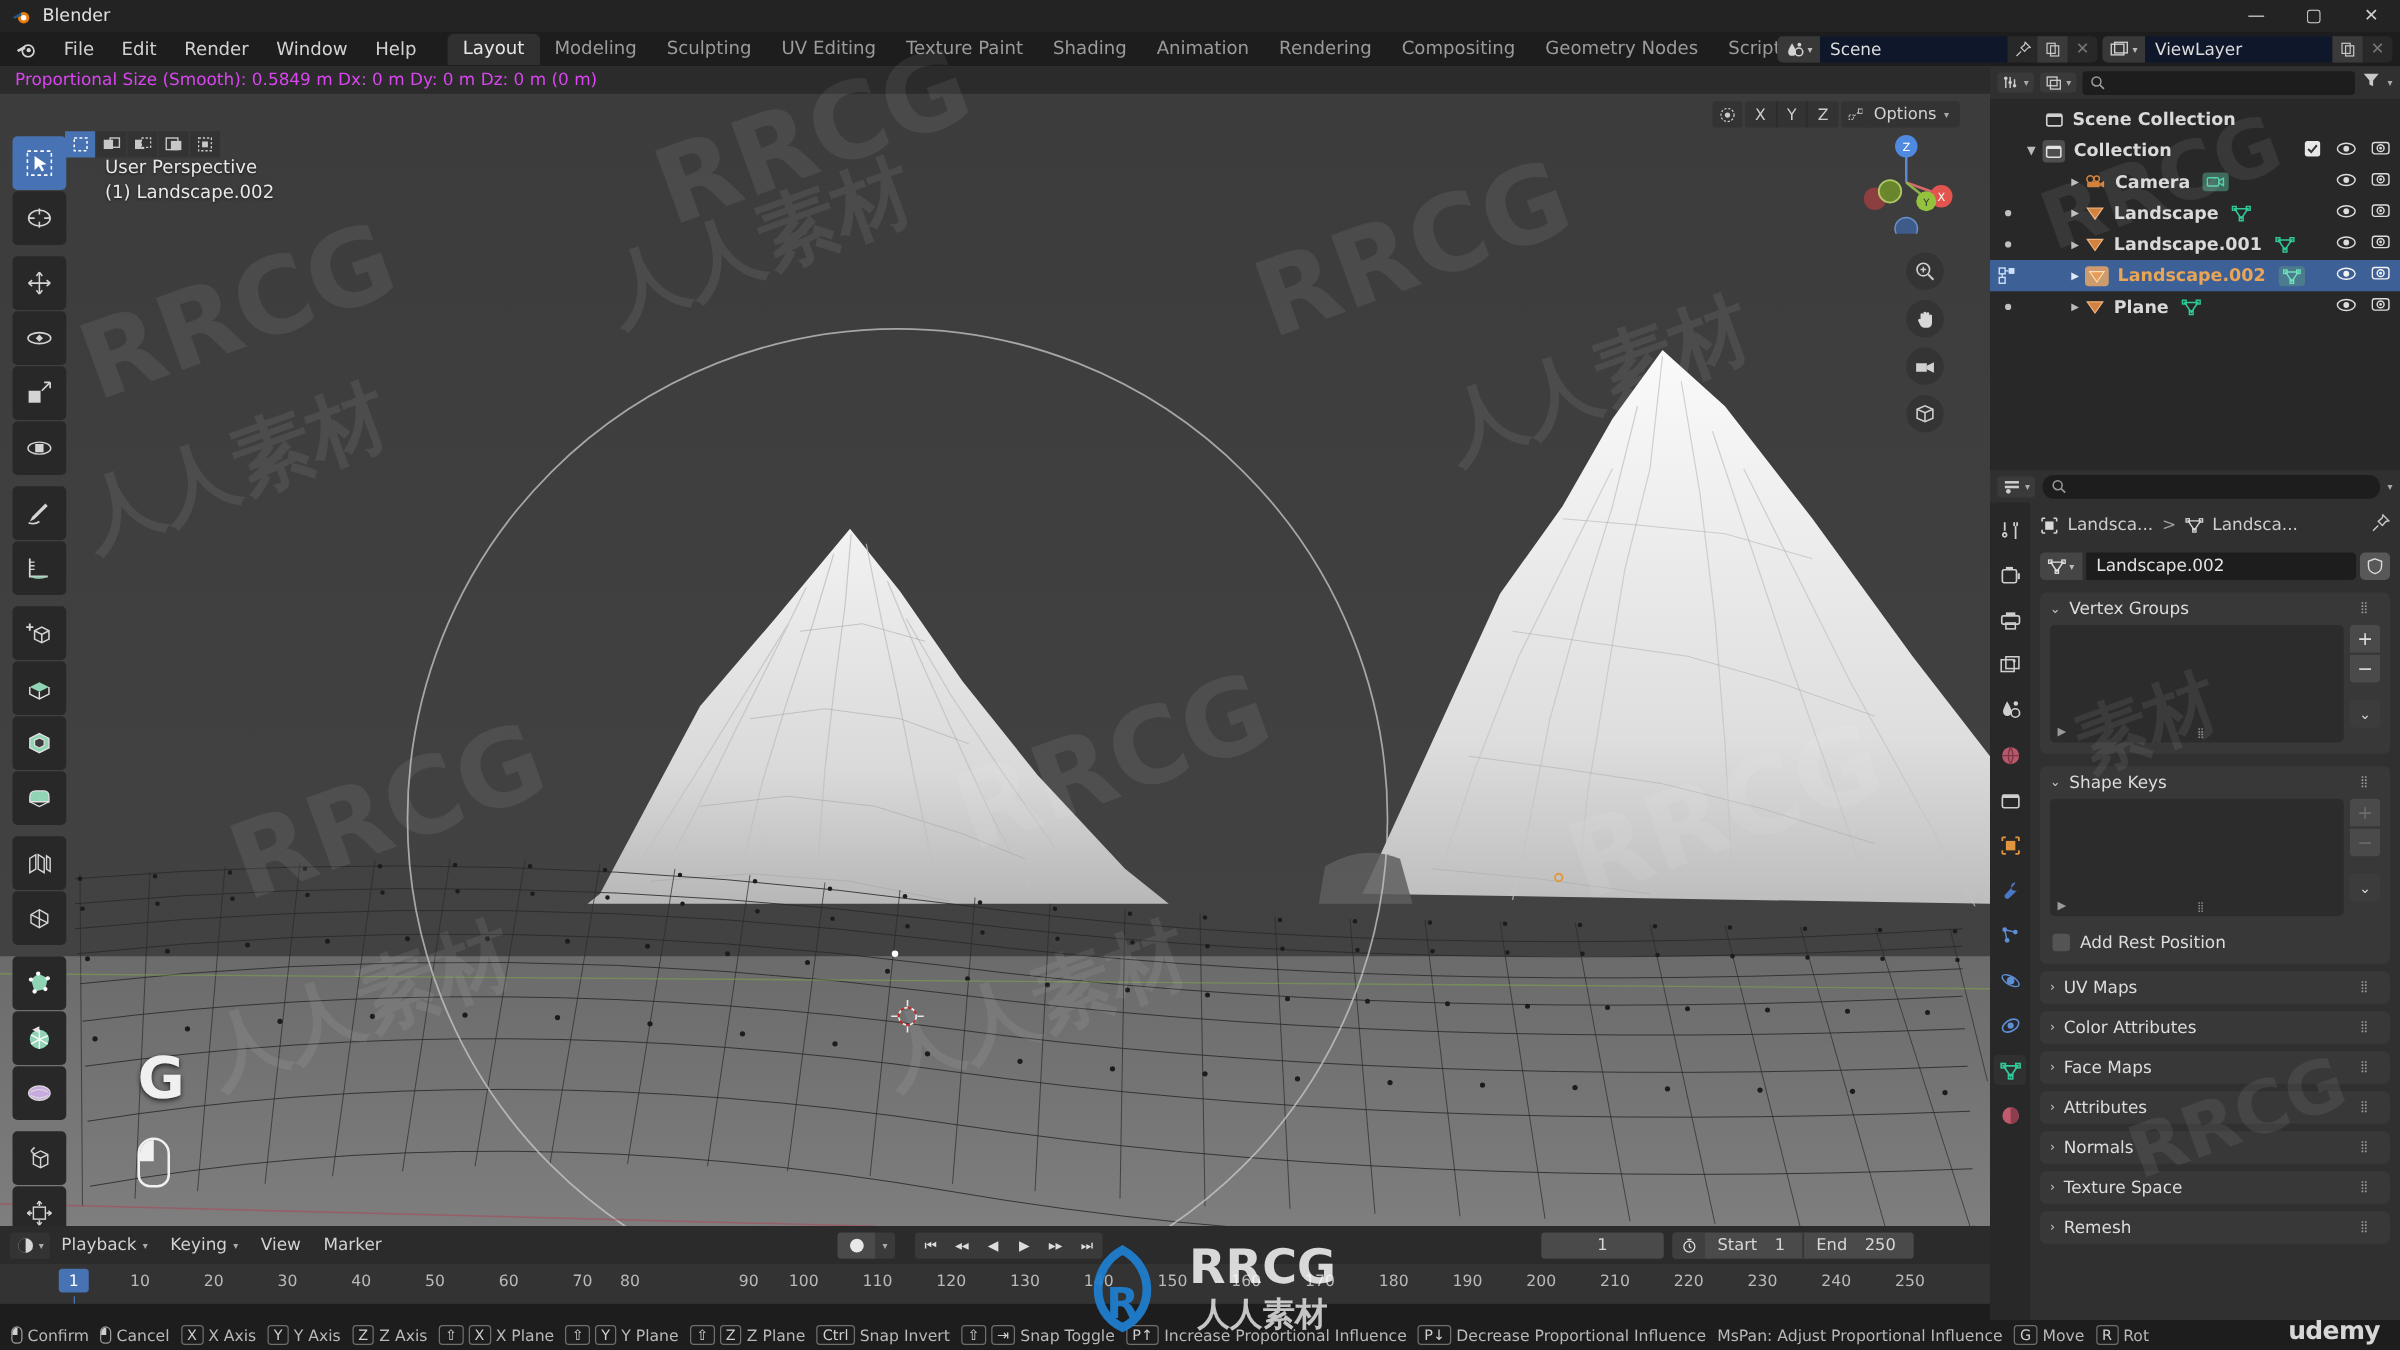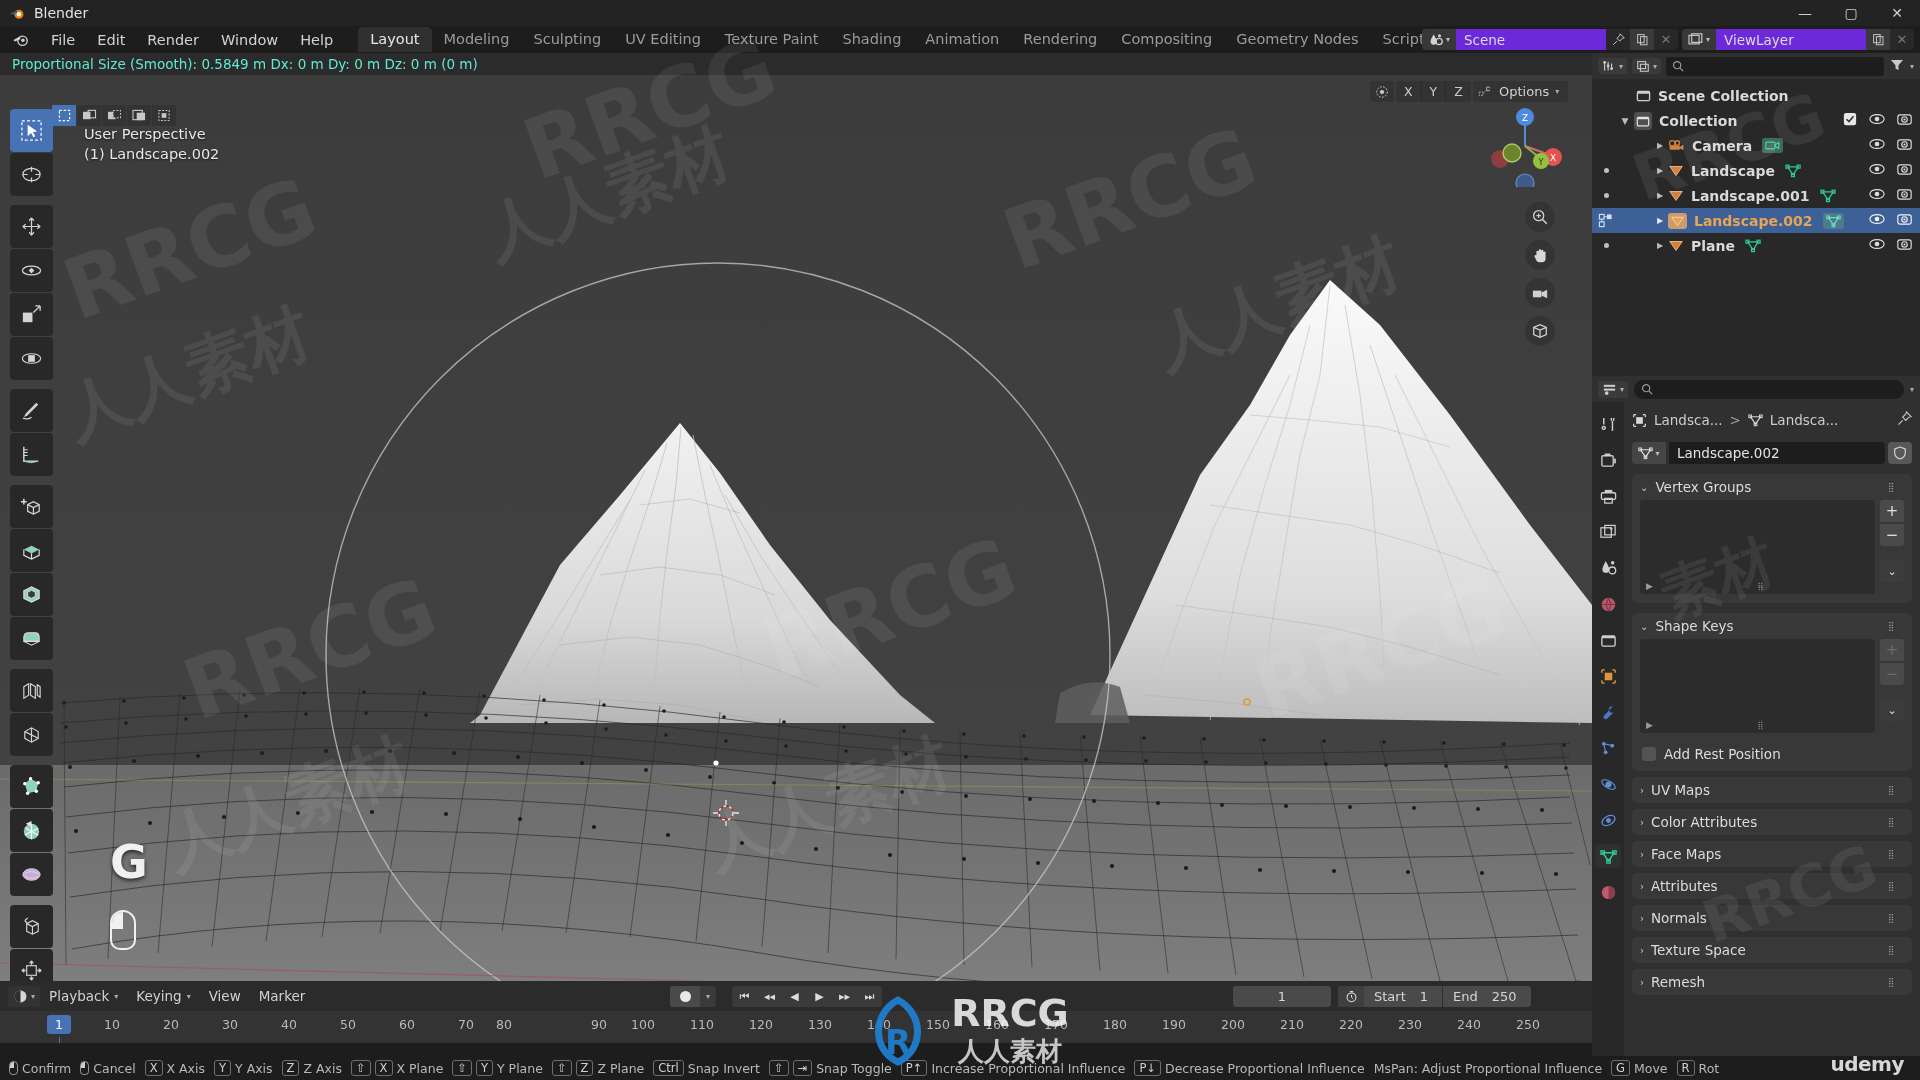--- a/index.html
+++ b/index.html
@@ -33,32 +33,32 @@
   .menu-item { padding: 3px 11px; font-size: 14.5px; color: #d2d2d2; border-radius: 3px; }
   .ws-tabs { display: flex; align-items: center; margin-left: 14px; height: 27px; justify-content: space-between; }
   .ws-tab { padding: 5px 12px 6px; font-size: 14.5px; color: #9b9b9b; border-radius: 5px 5px 0 0; line-height:1;}
   .ws-tab.active { background: #303030; color: #e6e6e6; }
   .ws-plus { padding: 3px 10px; color: #a8a8a8; font-size: 17px; line-height: 1; }
 
   .topbar-right { position: absolute; right: 6px; top: 3px; display: flex; align-items: center; gap: 4px; }
   .field-group { display: flex; align-items: center; background: #282828; border-radius: 4px; height: 21px; }
   .fg-icon { width: 34px; height: 21px; display: flex; align-items: center; justify-content: center;
              background: #383838; border-radius: 4px 0 0 4px; gap: 2px; }
-  .fg-name { background: #6d28d9; min-width: 150px; height: 21px; display: flex; align-items: center;
+  .fg-name { background: #0f172a; min-width: 150px; height: 21px; display: flex; align-items: center;
              padding: 0 8px; font-size: 13.5px; color: #dcdcdc; }
   .fg-btn { width: 24px; height: 21px; display: flex; align-items: center; justify-content: center; }
   .fg-btn.boxed { background: #3a3a3a; }
 
   
   .viewport { position: absolute; left: 0; top: 53px; width: 1592px; height: 928px; background:#3b3b3b; overflow:hidden;}
   .vp-status {
     position: absolute; left: 0; top: 0; width: 1592px; height: 22px;
     background: #2b2b2b; display: flex; align-items: center;
   }
-  .vp-status span { margin-left: 12px; font-size: 13.5px; color: #5eead4; }
+  .vp-status span { margin-left: 12px; font-size: 13.5px; color: #d946ef; }
   .vp-canvas { position: absolute; left: 0; top: 22px; width: 1592px; height: 906px; overflow: hidden; }
   .snap-group { position: absolute; left: 1370px; top: 6px; display: flex; align-items: center; gap: 2px; }
   .sq-btn { height: 21px; min-width: 21px; background: #333; border-radius: 3px; display: flex;
             align-items: center; justify-content: center; font-size: 12.5px; color: #ccc; padding: 0 5px;}
   .axis-group { display: flex; background: #333; border-radius: 3px; overflow: hidden; }
   .axis-group div { padding: 3px 8px; font-size: 12.5px; color: #ccc; border-right: 1px solid #2a2a2a;}
   .axis-group div:last-child { border-right: 0; }
   .options-btn { position:absolute; left:1490px; top:6px; background:#333; border-radius:3px; height:21px;
                  display:flex;align-items:center;padding:0 9px;font-size:13px;color:#d2d2d2;gap:6px;}
 

